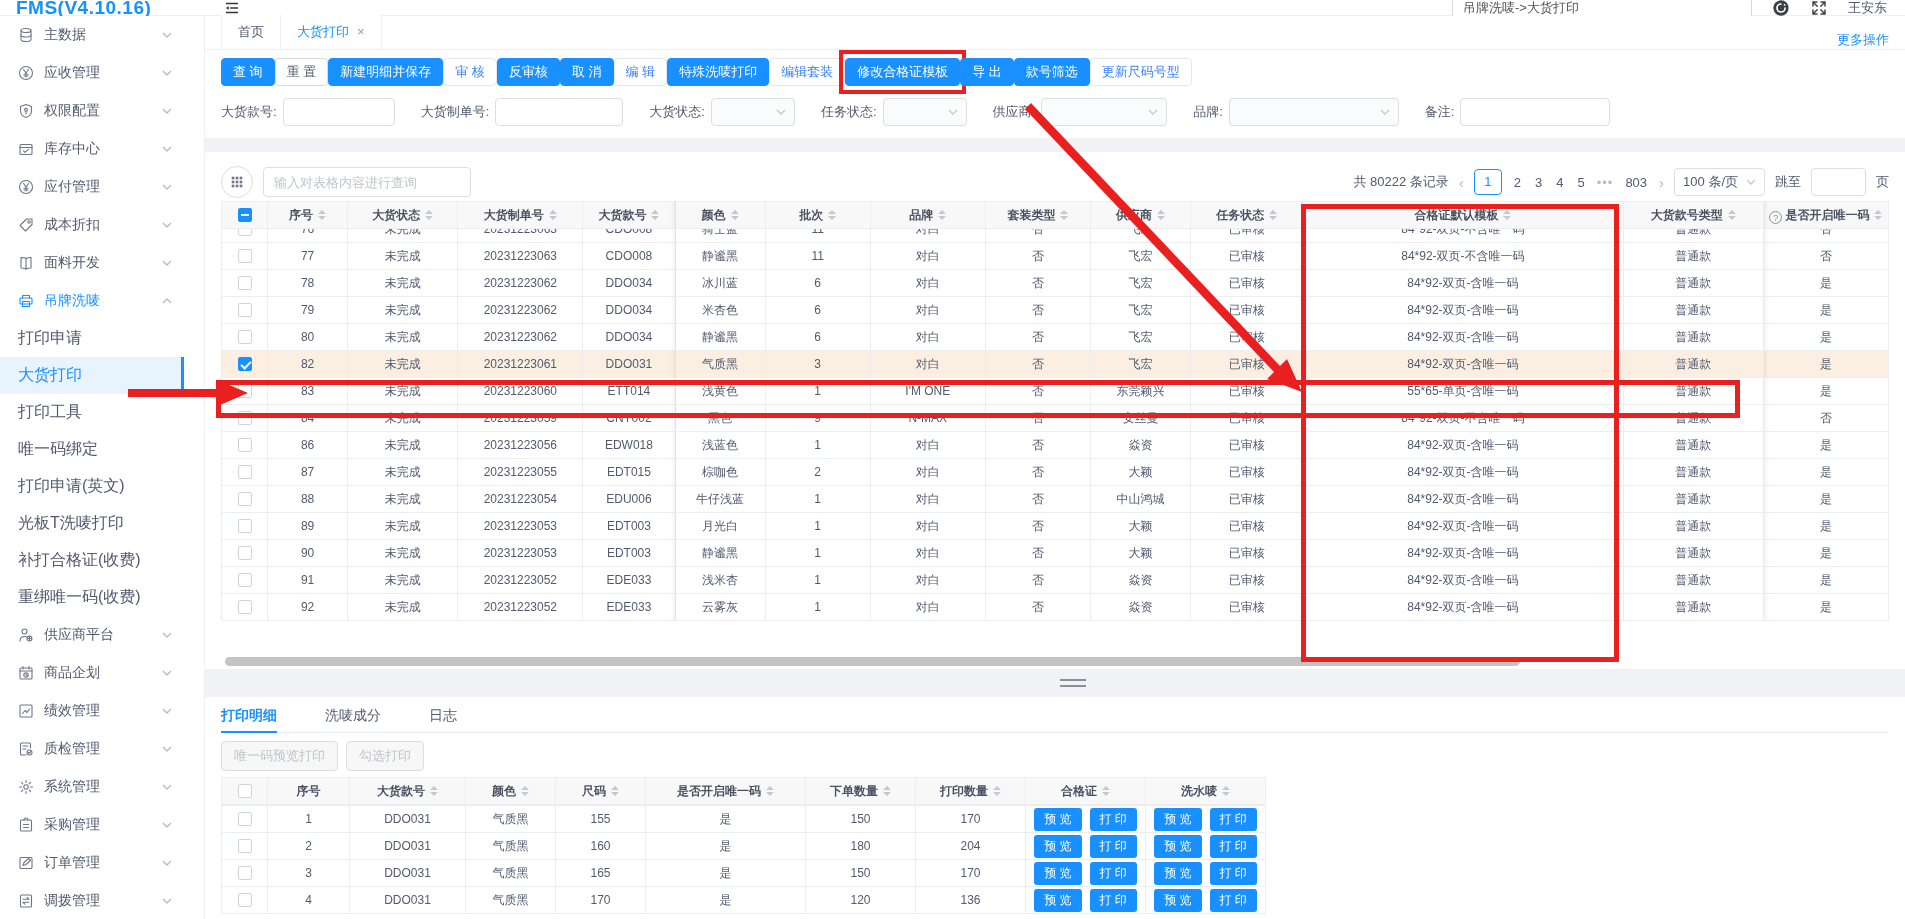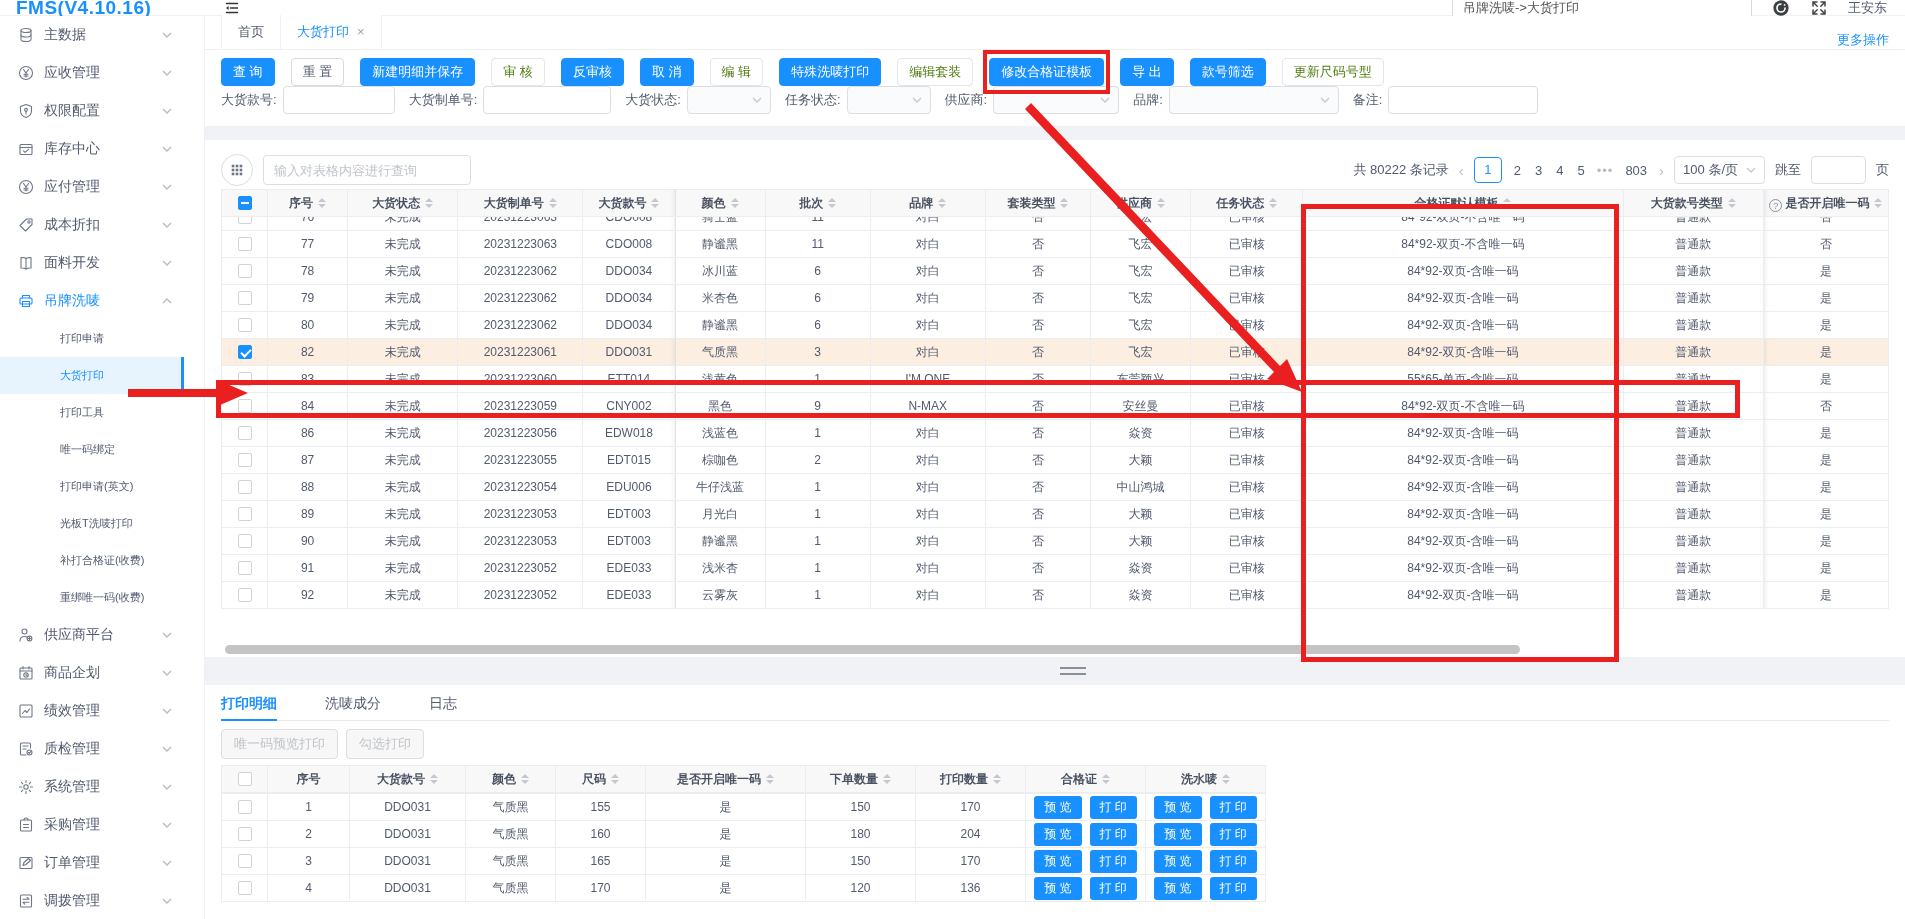--- a/index.html
+++ b/index.html
@@ -25,42 +25,42 @@
   .sidebar{width:205px;flex:0 0 205px;border-right:1px solid #eef0f3;background:#fff;overflow:hidden}
   .menu{width:184px}
   .mi{height:38px;display:flex;align-items:center;gap:10px;padding:0 12px 0 18px;font-size:14px;color:#515a6e;cursor:pointer;position:relative}
   .mi .mi-icon{width:16px;height:16px;display:flex}
   .mi .mi-icon svg{width:16px;height:16px;fill:none;stroke:#6e7687;stroke-width:1.1;stroke-linecap:round;stroke-linejoin:round}
   .mi.expanded{color:#1890ff}
   .mi.expanded .mi-icon svg{stroke:#1890ff}
   .mi .caret{margin-left:auto;display:flex}
   .mi .caret svg{width:10px;height:6px;stroke:#b6bcc6;stroke-width:1.4;fill:none}
   .mi .caret.up svg{transform:rotate(180deg)}
-  .smi{height:37px;display:flex;align-items:center;padding-left:60px;font-size:11px;color:#515a6e;cursor:pointer;position:relative}
+  .smi{height:37px;display:flex;align-items:center;padding-left:18px;font-size:16px;color:#515a6e;cursor:pointer;position:relative}
   .smi.active{background:#e7f4fe;color:#1890ff}
   .smi.active::after{content:"";position:absolute;right:0;top:0;bottom:0;width:3px;background:#1890ff}
 
   
   .content{flex:1;min-width:0;display:flex;flex-direction:column;background:#f0f2f5}
   .tabbar{height:34px;background:#fff;display:flex;align-items:flex-end;padding:0 16px;border-bottom:1px solid #f0f0f0;flex:0 0 auto}
   .tab{height:34px;line-height:33px;padding:0 16px;border-right:1px solid #eef0f3;font-size:13px;color:#515a6e;cursor:pointer;background:#fff}
   .tab:first-child{border-left:1px solid #eef0f3}
   .tab.active{color:#1890ff}
   .tab .x{color:#9aa0ab;margin-left:8px;font-size:13px}
   .more-link{margin-left:auto;color:#1890ff;font-size:13px;cursor:pointer}
 
   .white-top{background:#fff;padding:8px 16px 12px;flex:0 0 auto}
-  .tb-row{display:flex;gap:16px;align-items:flex-start}
+  .tb-row{display:flex;gap:0;align-items:flex-start}
   .btn{height:28px;padding:0 11px;border-radius:4px;font-size:13px;border:1px solid transparent;cursor:pointer;white-space:nowrap;font-family:inherit;position:relative}
   .btn.primary{background:#1890ff;border-color:#1890ff;color:#fff}
   .btn.default{background:#fff;border-color:#d9d9d9;color:#515a6e}
-  .btn.disabled{background:#fff;border-color:#e4e6e9;color:#4d7c0f;cursor:not-allowed}
+  .btn.disabled{background:#fff;border-color:#e4e6e9;color:#3b82f6;cursor:not-allowed}
   .annot-ring{position:absolute;left:-7px;right:-7px;top:-9px;bottom:-9px;border:4px solid #e9201f;pointer-events:none}
 
-  .flt-row{display:flex;align-items:center;gap:14px;}
+  .flt-row{display:flex;align-items:center;gap:26px;margin-top:12px}
   .flt{display:flex;align-items:center;gap:6px}
   .flt label{font-size:13px;color:#515a6e;white-space:nowrap}
   .flt input{height:28px;border:1px solid #dcdee2;border-radius:4px;background:#fff;outline:none;padding:0 8px;font-family:inherit}
   .flt .sel{height:28px;border:1px solid #dcdee2;border-radius:4px;background:#fafbfc;display:flex;align-items:center;justify-content:flex-end;padding:0 8px}
   .flt .sel svg{width:10px;height:6px;stroke:#c5c8ce;stroke-width:1.4;fill:none}
 
   
   .table-panel{background:#fff;margin-top:14px;padding:11px 16px 0;flex:0 0 auto}
   .tt-row{height:38px;display:flex;align-items:center}
   .grid-btn{width:32px;height:32px;border:1px solid #dcdee2;border-radius:50%;display:flex;align-items:center;justify-content:center;background:#fff;cursor:pointer}

